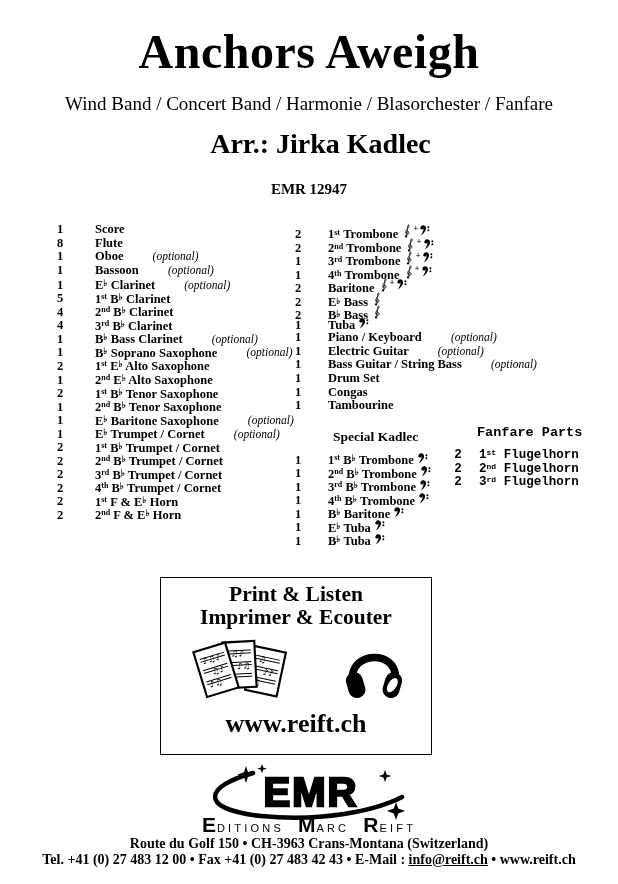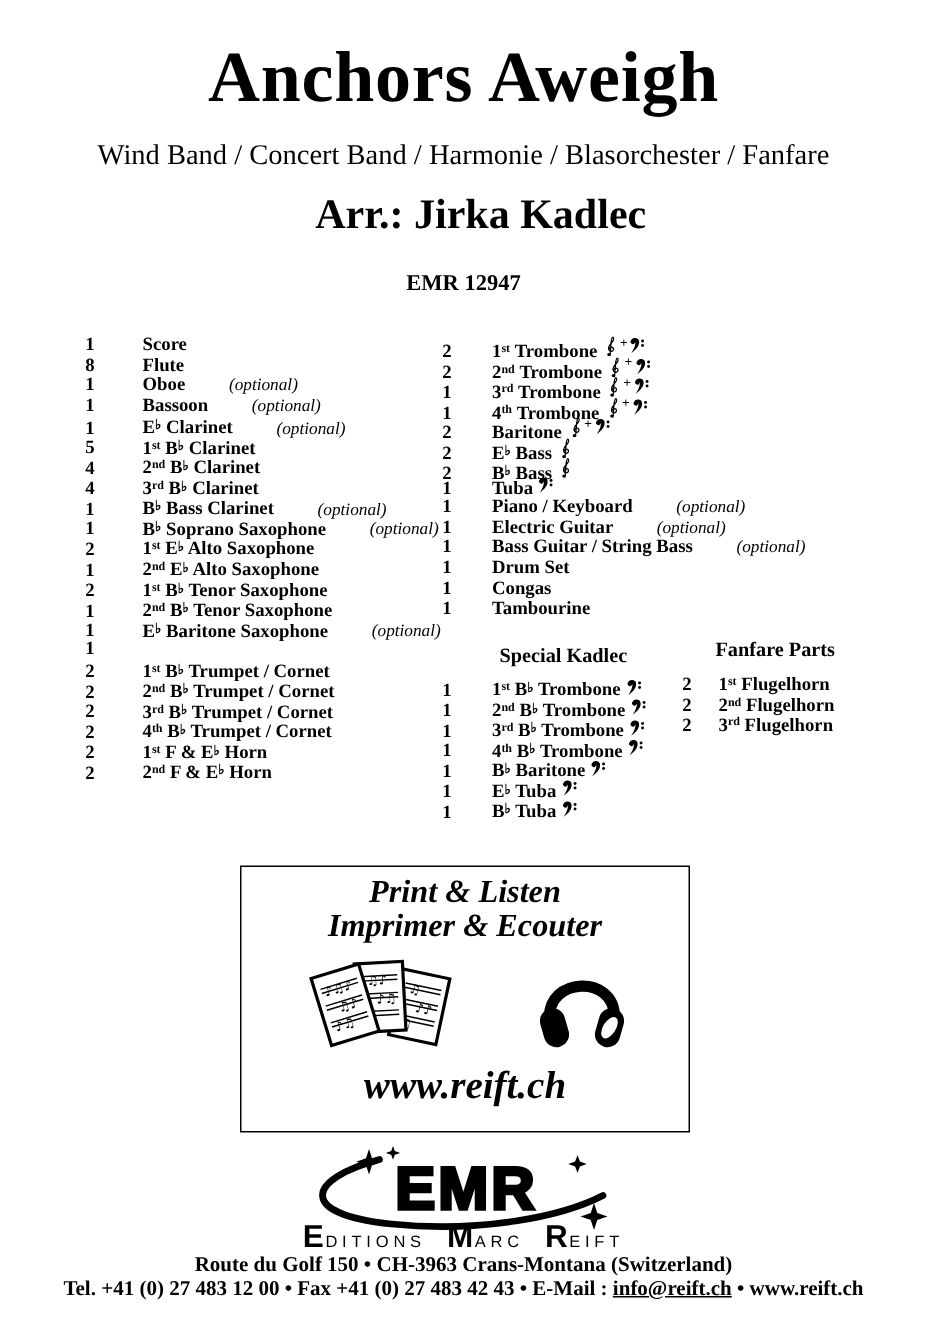--- a/index.html
+++ b/index.html
@@ -29,30 +29,30 @@
   #fanfare-rows .row .name{margin-left:13px;}
   .opt{font-weight:normal;font-style:italic;font-size:11.5px;padding-left:26px;}
   .flat{font-size:9px;vertical-align:2.5px;font-weight:bold;}
   sup.ord{font-size:8px;vertical-align:3.5px;line-height:0;}
   .clefs{display:inline-flex;align-items:center;margin-left:4px;}
   .clefs svg{display:inline-block;}
   .clef-plus{font-size:9px;margin:0 2px;position:relative;top:-2px;}
 
   
   #special-block{left:288px;top:429px;}
-  #fanfare-block{left:450px;top:425px;}
+  #fanfare-block{left:450px;top:425px;font-family:Liberation Mono, monospace;}
   .list-heading{font-size:13.5px;font-weight:bold;}
   #special-block .list-heading{margin-left:45px;}
   #fanfare-block .list-heading{margin-left:27px;}
   #special-rows{margin-top:7px;}
   #fanfare-rows{margin-top:9px;}
 
   
-  .promo{left:160px;top:577px;width:300px;height:178px;border:1.5px solid #000;
-         box-sizing:border-box;text-align:center;font-style:italic;}
+  .promo{left:160px;top:577px;width:272px;height:178px;border:1.5px solid #000;
+         box-sizing:border-box;text-align:center;}
   .promo-line{font-size:21.5px;font-weight:bold;line-height:23.4px;}
   .promo-line:first-child{margin-top:5px;}
   .promo-icons{margin-top:3px;height:76px;display:flex;justify-content:center;
                align-items:center;gap:48px;}
   .promo-site{font-size:26px;font-weight:bold;margin-top:0px;}
 
   
   .logo-wrap{top:764px;display:flex;justify-content:center;}
   .publisher{top:813px;font-family:"Liberation Sans", sans-serif;display:flex;
              justify-content:center;align-items:baseline;gap:14px;}
@@ -127,20 +127,21 @@
     <div class="row">
       <span class="qty">1</span>
       <span class="name">2<sup class="ord">nd</sup>&nbsp;B<span class="flat">♭</span> Tenor Saxophone</span>
     </div>
     <div class="row">
       <span class="qty">1</span>
       <span class="name">E<span class="flat">♭</span> Baritone Saxophone <span class="opt">(optional)</span></span>
     </div>
     <div class="row">
       <span class="qty">1</span>
+      <span class="name">E<span class="flat">♭</span> Trumpet / Cornet <span class="opt">(optional)</span></span>
     </div>
     <div class="row">
       <span class="qty">2</span>
       <span class="name">1<sup class="ord">st</sup>&nbsp;B<span class="flat">♭</span> Trumpet / Cornet</span>
     </div>
     <div class="row">
       <span class="qty">2</span>
       <span class="name">2<sup class="ord">nd</sup>&nbsp;B<span class="flat">♭</span> Trumpet / Cornet</span>
     </div>
     <div class="row">

